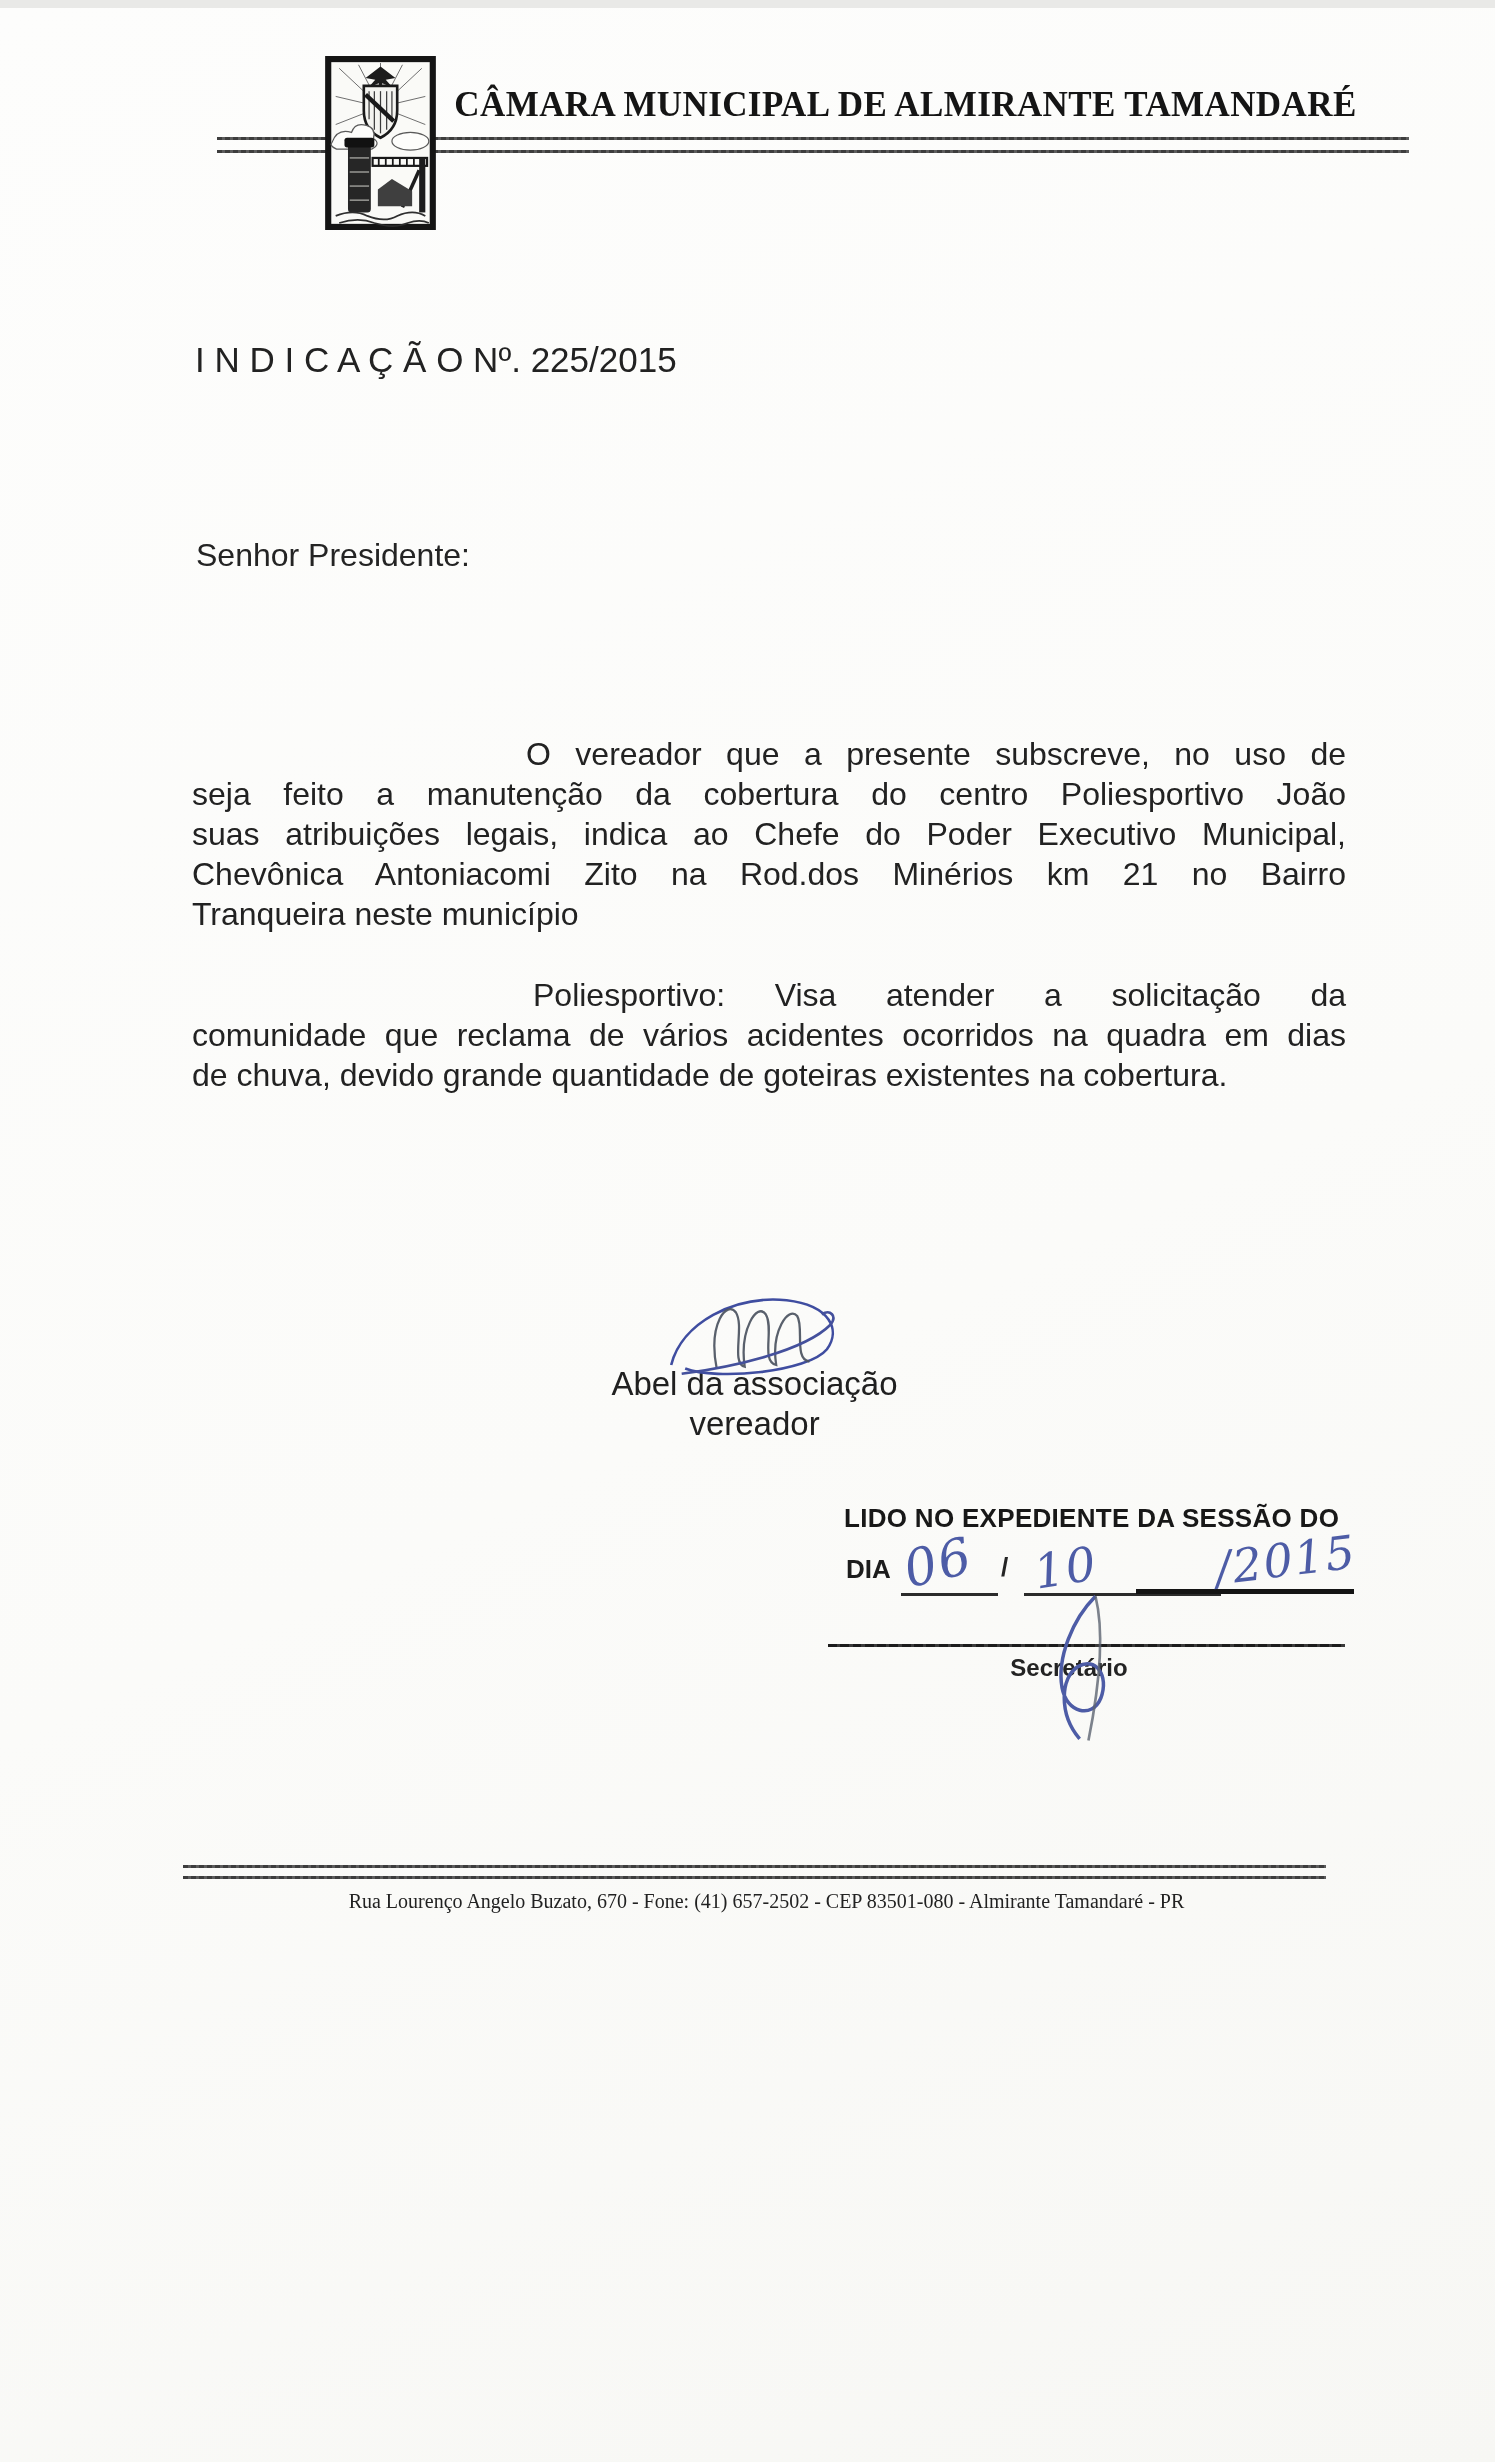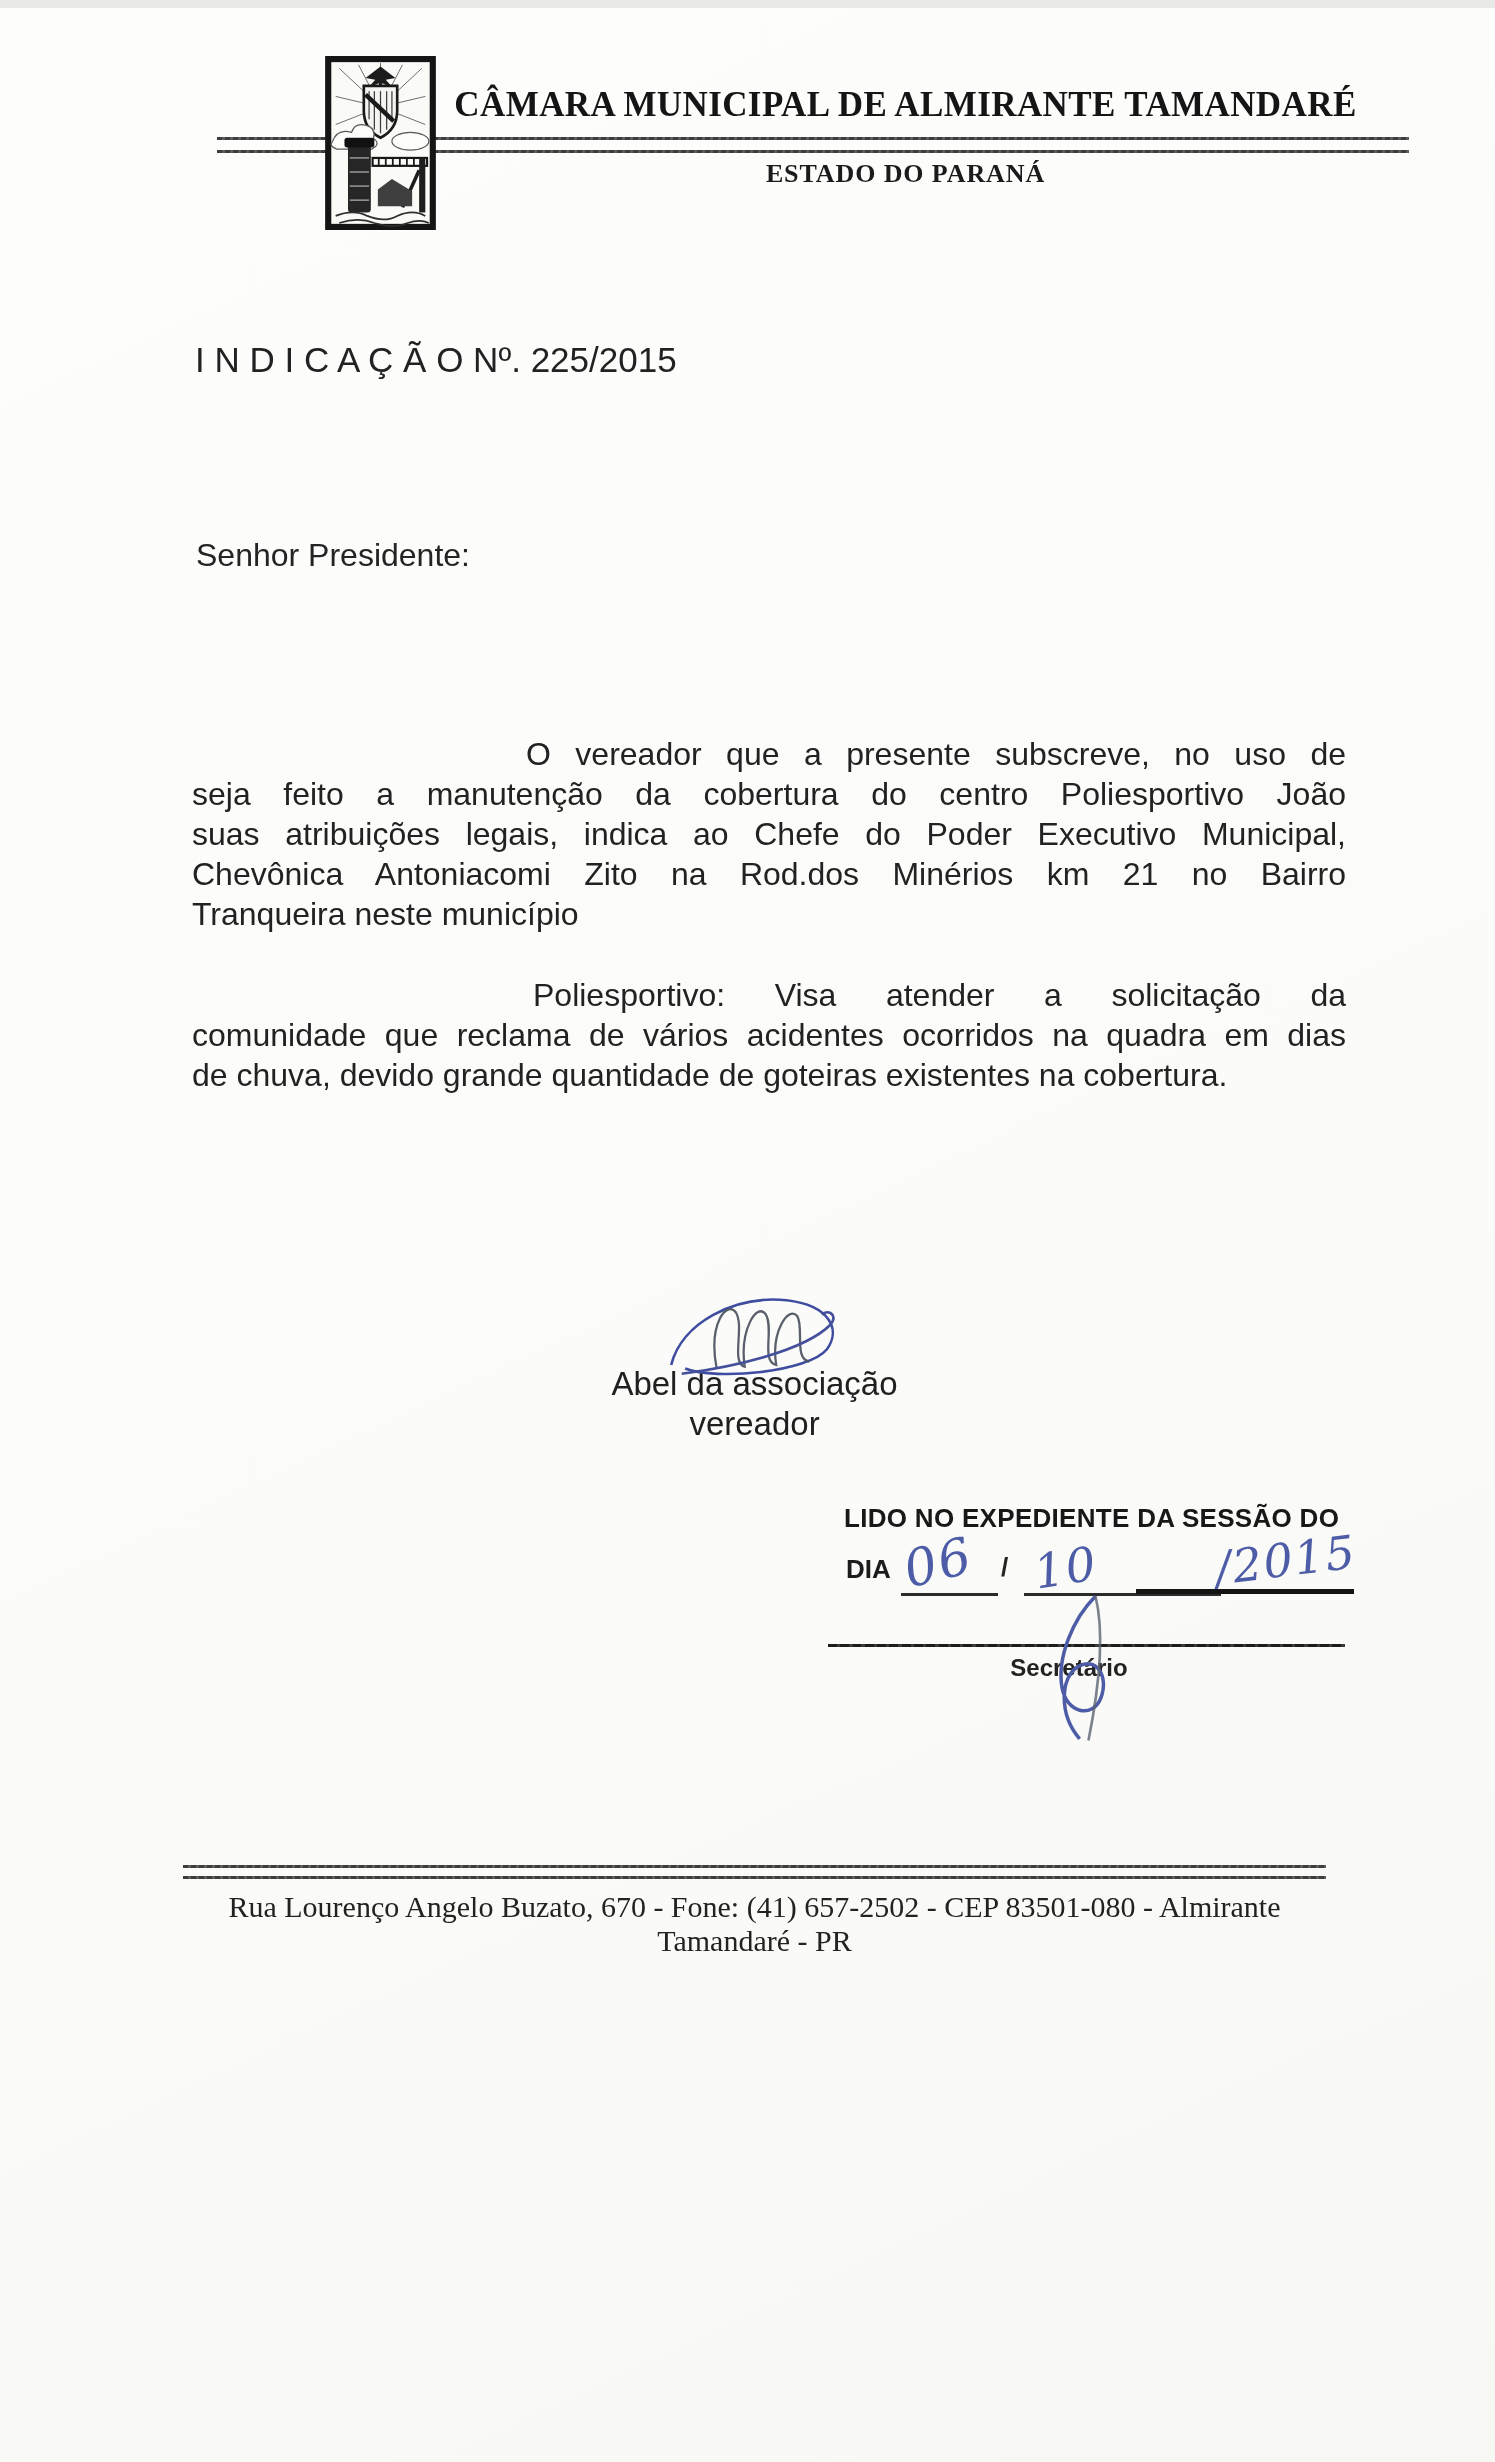--- a/index.html
+++ b/index.html
@@ -54,22 +54,22 @@
   .hand-month{left:1034px;top:1532px;font-size:47px;transform:rotate(-9deg);}
   .hand-year{left:1215px;top:1525px;font-size:46px;transform:rotate(-7deg);}
   .sec-line{left:828px;top:1636px;width:517px;height:2.6px;
     background:repeating-linear-gradient(90deg,#1c1c1c 0 8.8px,#3a3a3a 8.8px 12.3px);}
   .sec-label{left:937px;top:1646px;width:264px;text-align:center;
     font-size:24px;font-weight:bold;color:#232323;}
   .sec-sig-svg{left:1011px;top:1581px;width:132px;height:157px;z-index:2;}
   
   .rule-f1{left:183px;top:1857px;width:1143px;}
   .rule-f2{left:183px;top:1868px;width:1143px;}
-  .footer-text{left:176px;top:1882px;width:1157px;text-align:center;
-    font-family:"Liberation Serif","DejaVu Serif",serif;font-size:30px;color:#222;}
+  .footer-text{left:188px;top:1882px;width:1157px;text-align:center;
+    font-family:"Liberation Serif","DejaVu Serif",serif;font-size:20px;color:#222;}
 </style>
 </head>
 <body>
 
 <div class="page">
 
   <svg class="abs emblem" viewBox="0 0 126 198">
     <rect x="3.5" y="3.5" width="119" height="191" fill="#fafaf7" stroke="#151515" stroke-width="7"></rect>
     <g stroke="#6a6a6a" stroke-width="1.1">
       <line x1="63" y1="58" x2="16" y2="14"></line>
@@ -117,21 +117,20 @@
       <path d="M107 130 L88 172" stroke="#1d1d1d" stroke-width="4"></path>
     </g>
     <path d="M60 152 l16 -12 l23 14 v17 h-39 Z" fill="#3f3f3f"></path>
     <path d="M12 182 q20 -8 36 0 q20 8 34 0 q18 -8 32 0" stroke="#2e2e2e" stroke-width="2" fill="none"></path>
     <path d="M16 190 q22 -7 40 0 q22 7 38 0 q14 -5 24 0" stroke="#2e2e2e" stroke-width="2" fill="none"></path>
   </svg>
 
   <div class="abs org-name">CÂMARA MUNICIPAL DE ALMIRANTE TAMANDARÉ</div>
   <div class="abs rule rule-h1"></div>
   <div class="abs rule rule-h2"></div>
-  <div class="abs state-name">ESTADO DO PARANÁ</div>
 
   <div class="abs doc-title">I N D I C A Ç Ã O Nº. 225/2015</div>
   <div class="abs salutation">Senhor Presidente:</div>
 
   <div class="abs para p1">
     <div class="bline jline ind1">O vereador que a presente subscreve, no uso de</div>
     <div class="bline jline">seja feito a manutenção da cobertura do centro Poliesportivo João</div>
     <div class="bline jline">suas atribuições legais, indica ao Chefe do Poder Executivo Municipal,</div>
     <div class="bline jline">Chevônica Antoniacomi Zito na Rod.dos Minérios km 21 no Bairro</div>
     <div class="bline lline">Tranqueira neste município</div>

